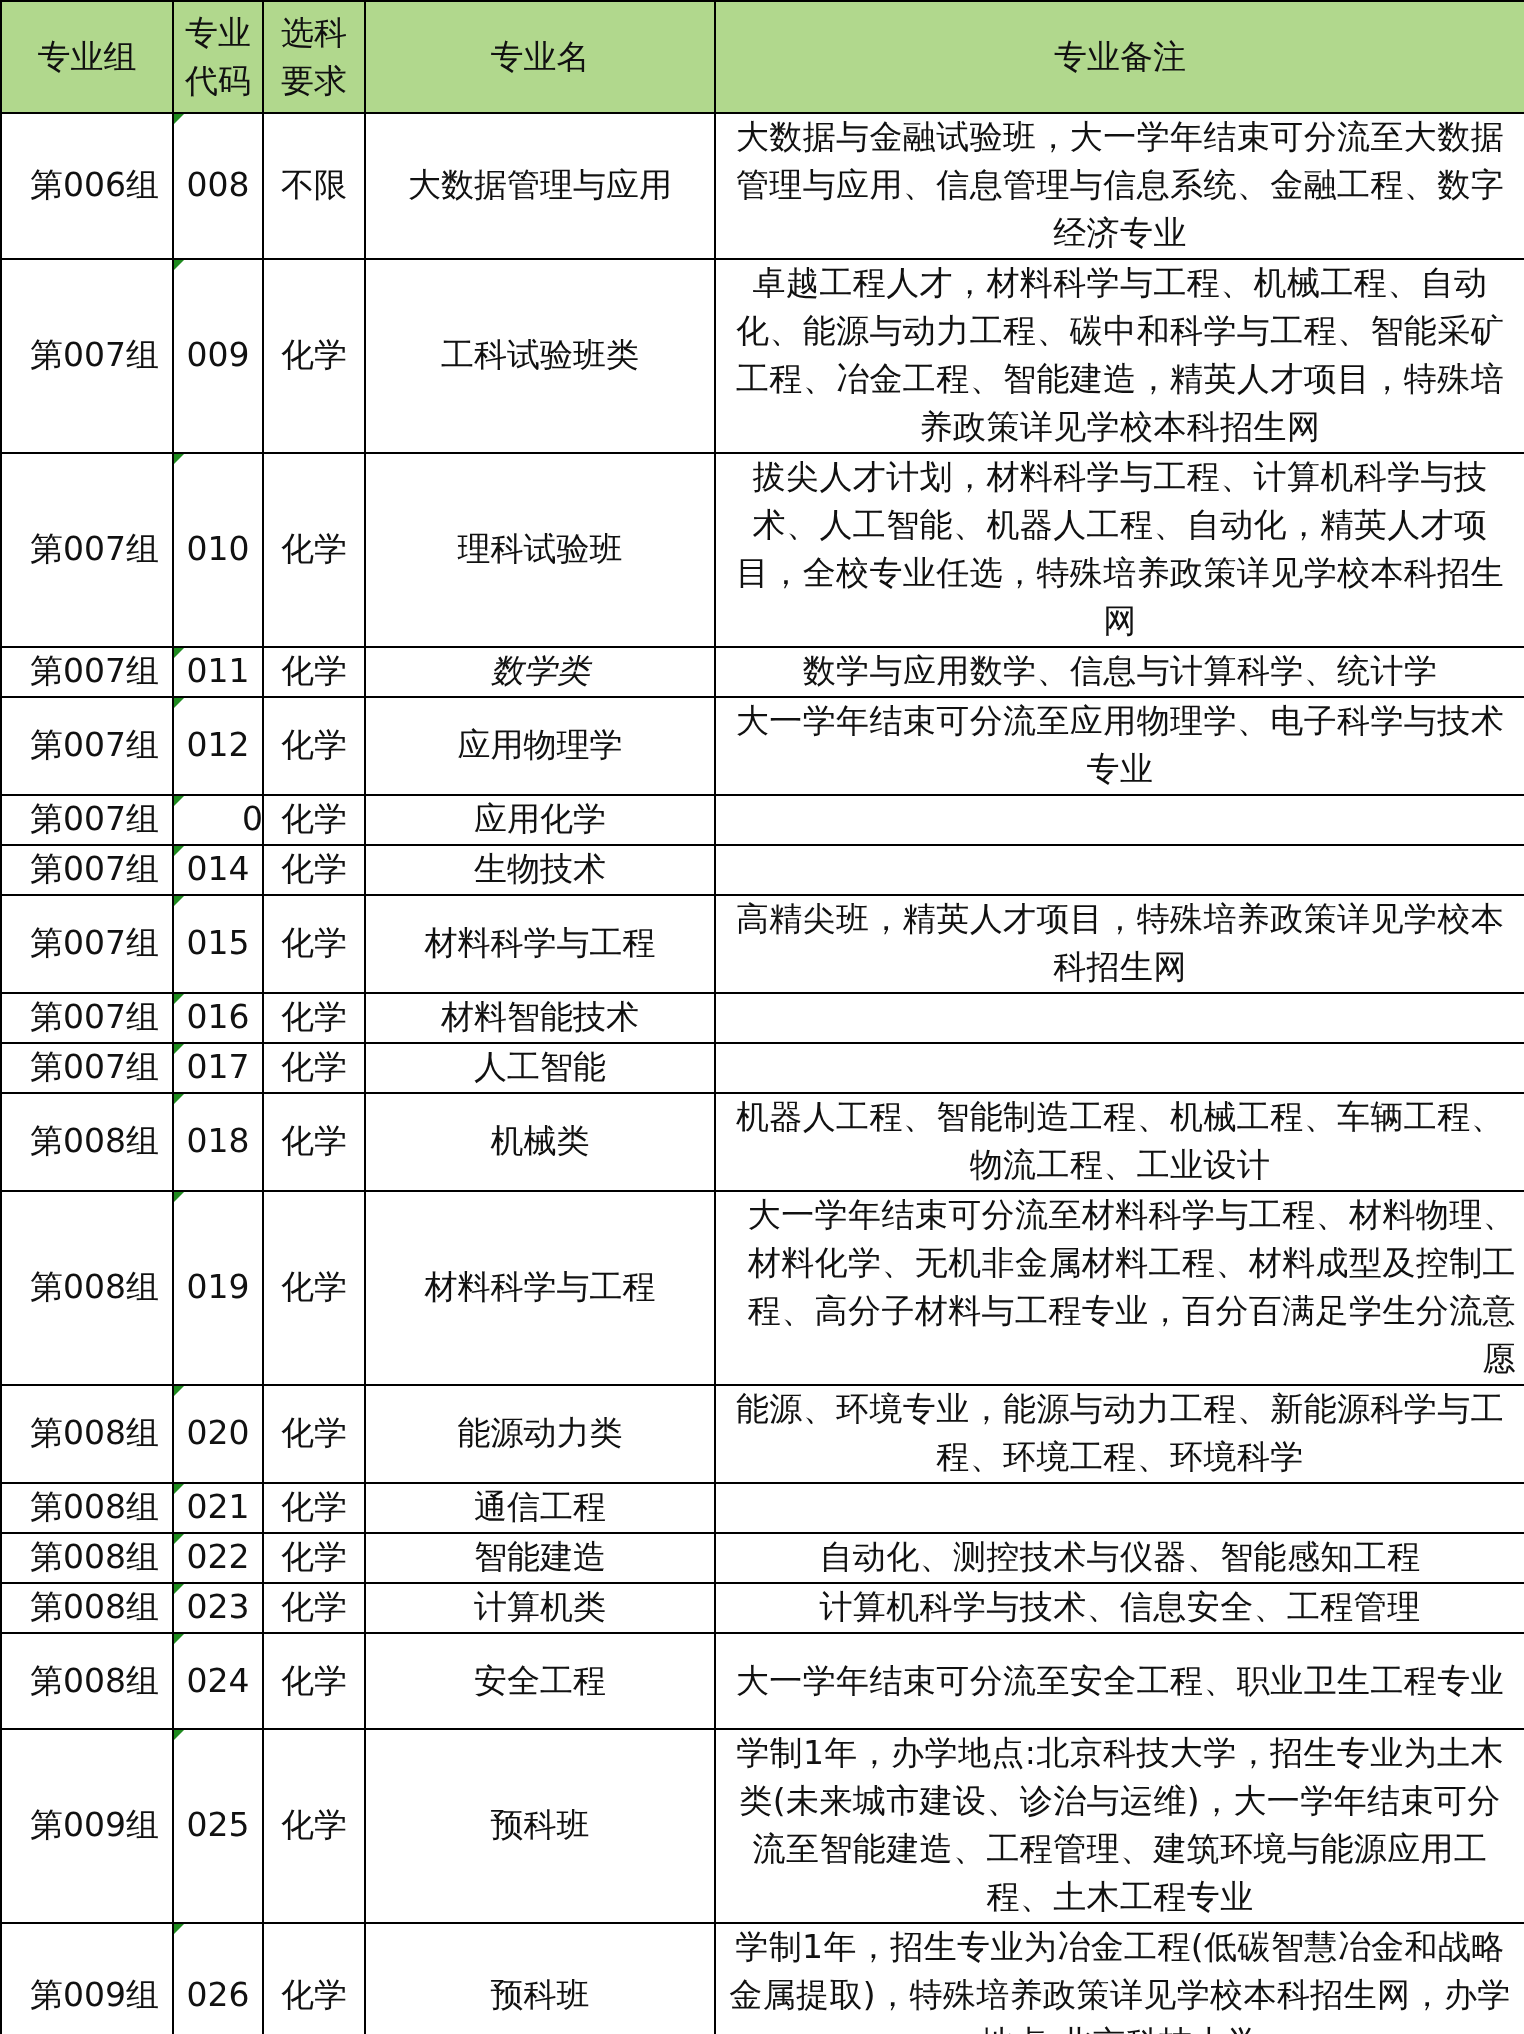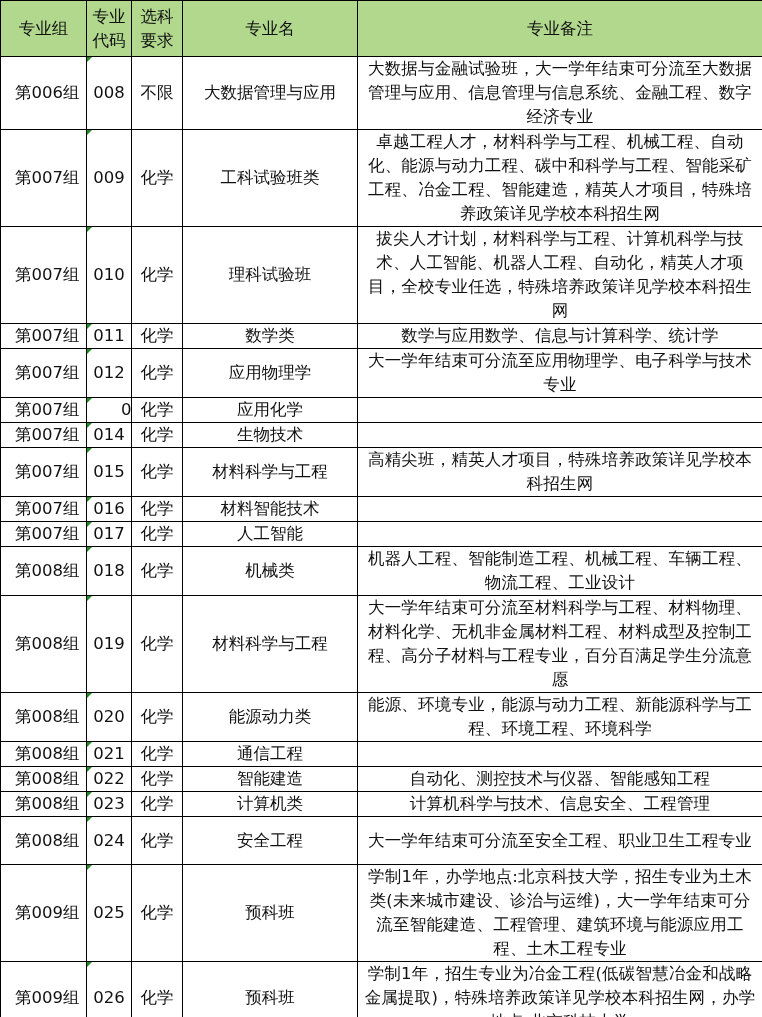--- a/index.html
+++ b/index.html
@@ -85,21 +85,21 @@
         <td class="group" style="height: 96px;">第007组</td>
         <td class="code" style="height: 96px;">010</td>
         <td class="subj" style="height: 96px;">化学</td>
         <td class="major" style="height: 96px;">理科试验班</td>
         <td class="note" style="height: 96px;">拔尖人才计划，材料科学与工程、计算机科学与技术、人工智能、机器人工程、自动化，精英人才项目，全校专业任选，特殊培养政策详见学校本科招生网</td>
       </tr>
       <tr style="height: 24px;">
         <td class="group" style="height: 24px;">第007组</td>
         <td class="code" style="height: 24px;">011</td>
         <td class="subj" style="height: 24px;">化学</td>
-        <td class="major" style="height: 24px;">数学类</td>
+        <td class="major" style="height: 24px; font-style: italic;">数学类</td>
         <td class="note" style="height: 24px;">数学与应用数学、信息与计算科学、统计学</td>
       </tr>
       <tr style="height: 48px;">
         <td class="group" style="height: 48px;">第007组</td>
         <td class="code" style="height: 48px;">012</td>
         <td class="subj" style="height: 48px;">化学</td>
         <td class="major" style="height: 48px;">应用物理学</td>
         <td class="note" style="height: 48px;">大一学年结束可分流至应用物理学、电子科学与技术专业</td>
       </tr>
       <tr style="height: 24px;">
@@ -142,21 +142,21 @@
         <td class="code" style="height: 48px;">018</td>
         <td class="subj" style="height: 48px;">化学</td>
         <td class="major" style="height: 48px;">机械类</td>
         <td class="note" style="height: 48px;">机器人工程、智能制造工程、机械工程、车辆工程、物流工程、工业设计</td>
       </tr>
       <tr style="height: 96px;">
         <td class="group" style="height: 96px;">第008组</td>
         <td class="code" style="height: 96px;">019</td>
         <td class="subj" style="height: 96px;">化学</td>
         <td class="major" style="height: 96px;">材料科学与工程</td>
-        <td class="note" style="height: 96px;">大一学年结束可分流至材料科学与工程、材料物理、材料化学、无机非金属材料工程、材料成型及控制工程、高分子材料与工程专业，百分百满足学生分流意愿</td>
+        <td class="note" style="height: 96px; text-align: right;">大一学年结束可分流至材料科学与工程、材料物理、材料化学、无机非金属材料工程、材料成型及控制工程、高分子材料与工程专业，百分百满足学生分流意愿</td>
       </tr>
       <tr style="height: 48px;">
         <td class="group" style="height: 48px;">第008组</td>
         <td class="code" style="height: 48px;">020</td>
         <td class="subj" style="height: 48px;">化学</td>
         <td class="major" style="height: 48px; margin-top: 22px;">能源动力类</td>
         <td class="note" style="height: 48px;">能源、环境专业，能源与动力工程、新能源科学与工程、环境工程、环境科学</td>
       </tr>
       <tr style="height: 24px;">
         <td class="group" style="height: 24px;">第008组</td>

